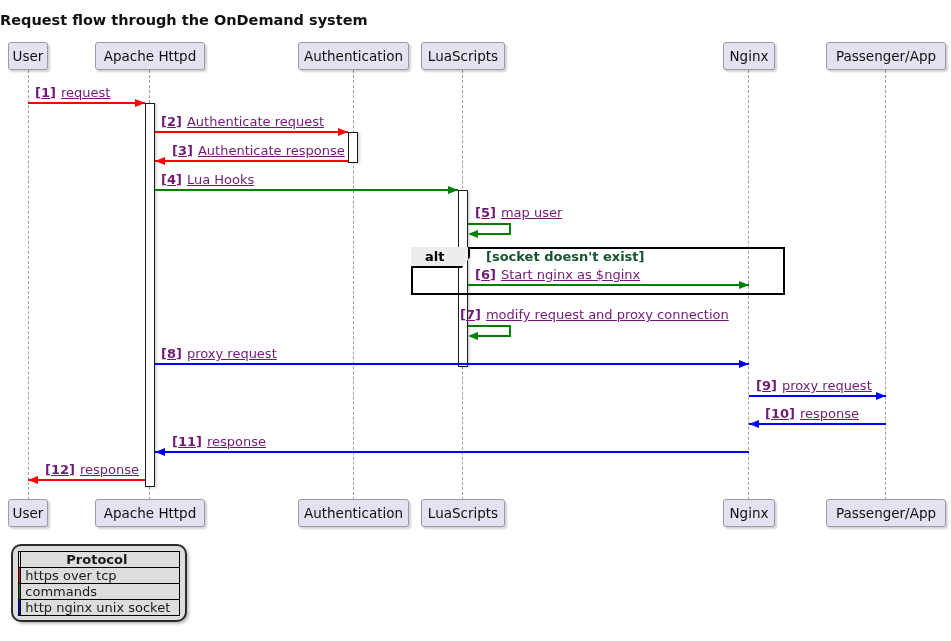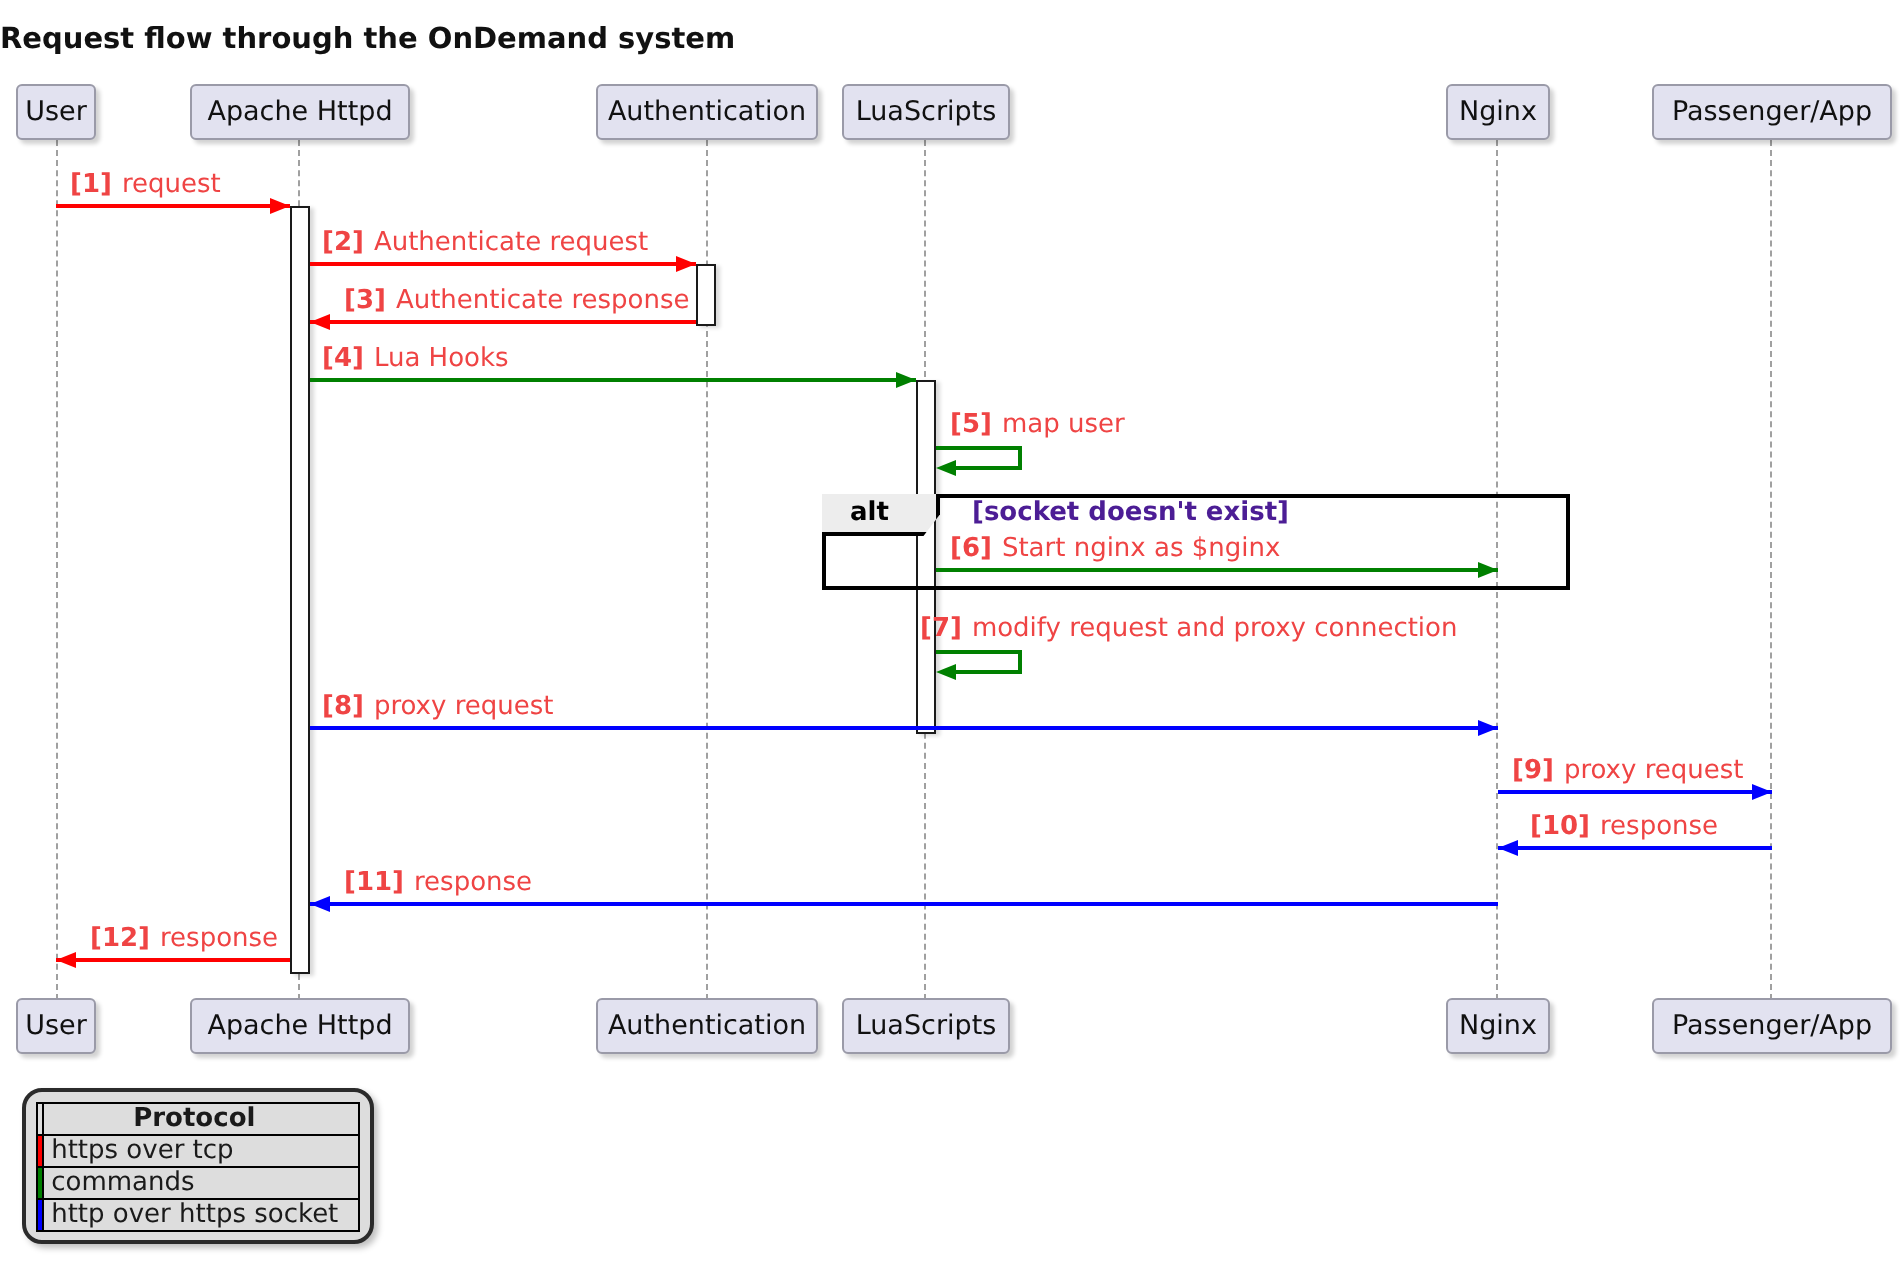--- a/index.html
+++ b/index.html
@@ -21,33 +21,33 @@
   .activation{
     position:absolute;width:8px;border:1px solid;
     box-shadow:2px 1px 2px rgba(0,0,0,0.15);
   }
   .mline{position:absolute;height:2px;}
   .vseg{position:absolute;width:2px;}
   .arr{position:absolute;width:0;height:0;border-top:4px solid transparent;border-bottom:4px solid transparent;}
   .arr-r{border-left:10px solid;}
   .arr-l{border-right:10px solid;}
   .mlabel{
-    position:absolute;font-size:13px;line-height:15px;color:#ef4444;white-space:nowrap;
+    position:absolute;font-size:13px;line-height:15px;color:#701a75;white-space:nowrap;text-decoration:underline;
   }
   .mlabel .num{font-weight:bold;margin-right:5px;}
   .frag{position:absolute;border:2px solid;background:transparent;}
   .frag-head{
     position:absolute;clip-path:polygon(0 0,100% 0,100% 48%,86% 100%,0 100%);
     border-right:2px solid;border-bottom:2px solid;box-sizing:border-box;
   }
   .frag-op{
     position:absolute;font-size:13px;font-weight:bold;color:#000;white-space:nowrap;
   }
   .frag-guard{
-    position:absolute;font-size:13px;font-weight:bold;color:#4c1d95;white-space:nowrap;
+    position:absolute;font-size:13px;font-weight:bold;color:#14532d;white-space:nowrap;
   }
   .legend{
     position:absolute;left:11px;top:544px;width:176px;height:78px;
     border:2px solid #2b2b2b;border-radius:10px;box-sizing:border-box;
     box-shadow:2px 2px 3px rgba(0,0,0,0.25);
   }
   .legend table{
     border-collapse:collapse;margin:5px 5px;table-layout:fixed;
   }
   .legend td{
@@ -156,19 +156,19 @@
       <tr>
         <td class="sw" style="background: rgb(255, 0, 0);"></td>
         <td>https over tcp</td>
       </tr>
       <tr>
         <td class="sw" style="background: rgb(0, 128, 0);"></td>
         <td>commands</td>
       </tr>
       <tr>
         <td class="sw" style="background: rgb(0, 0, 255);"></td>
-        <td>http over https socket</td>
+        <td>http nginx unix socket</td>
       </tr>
     </tbody>
       </table>
   </div>
 
 </div>
 
 </body></html>

